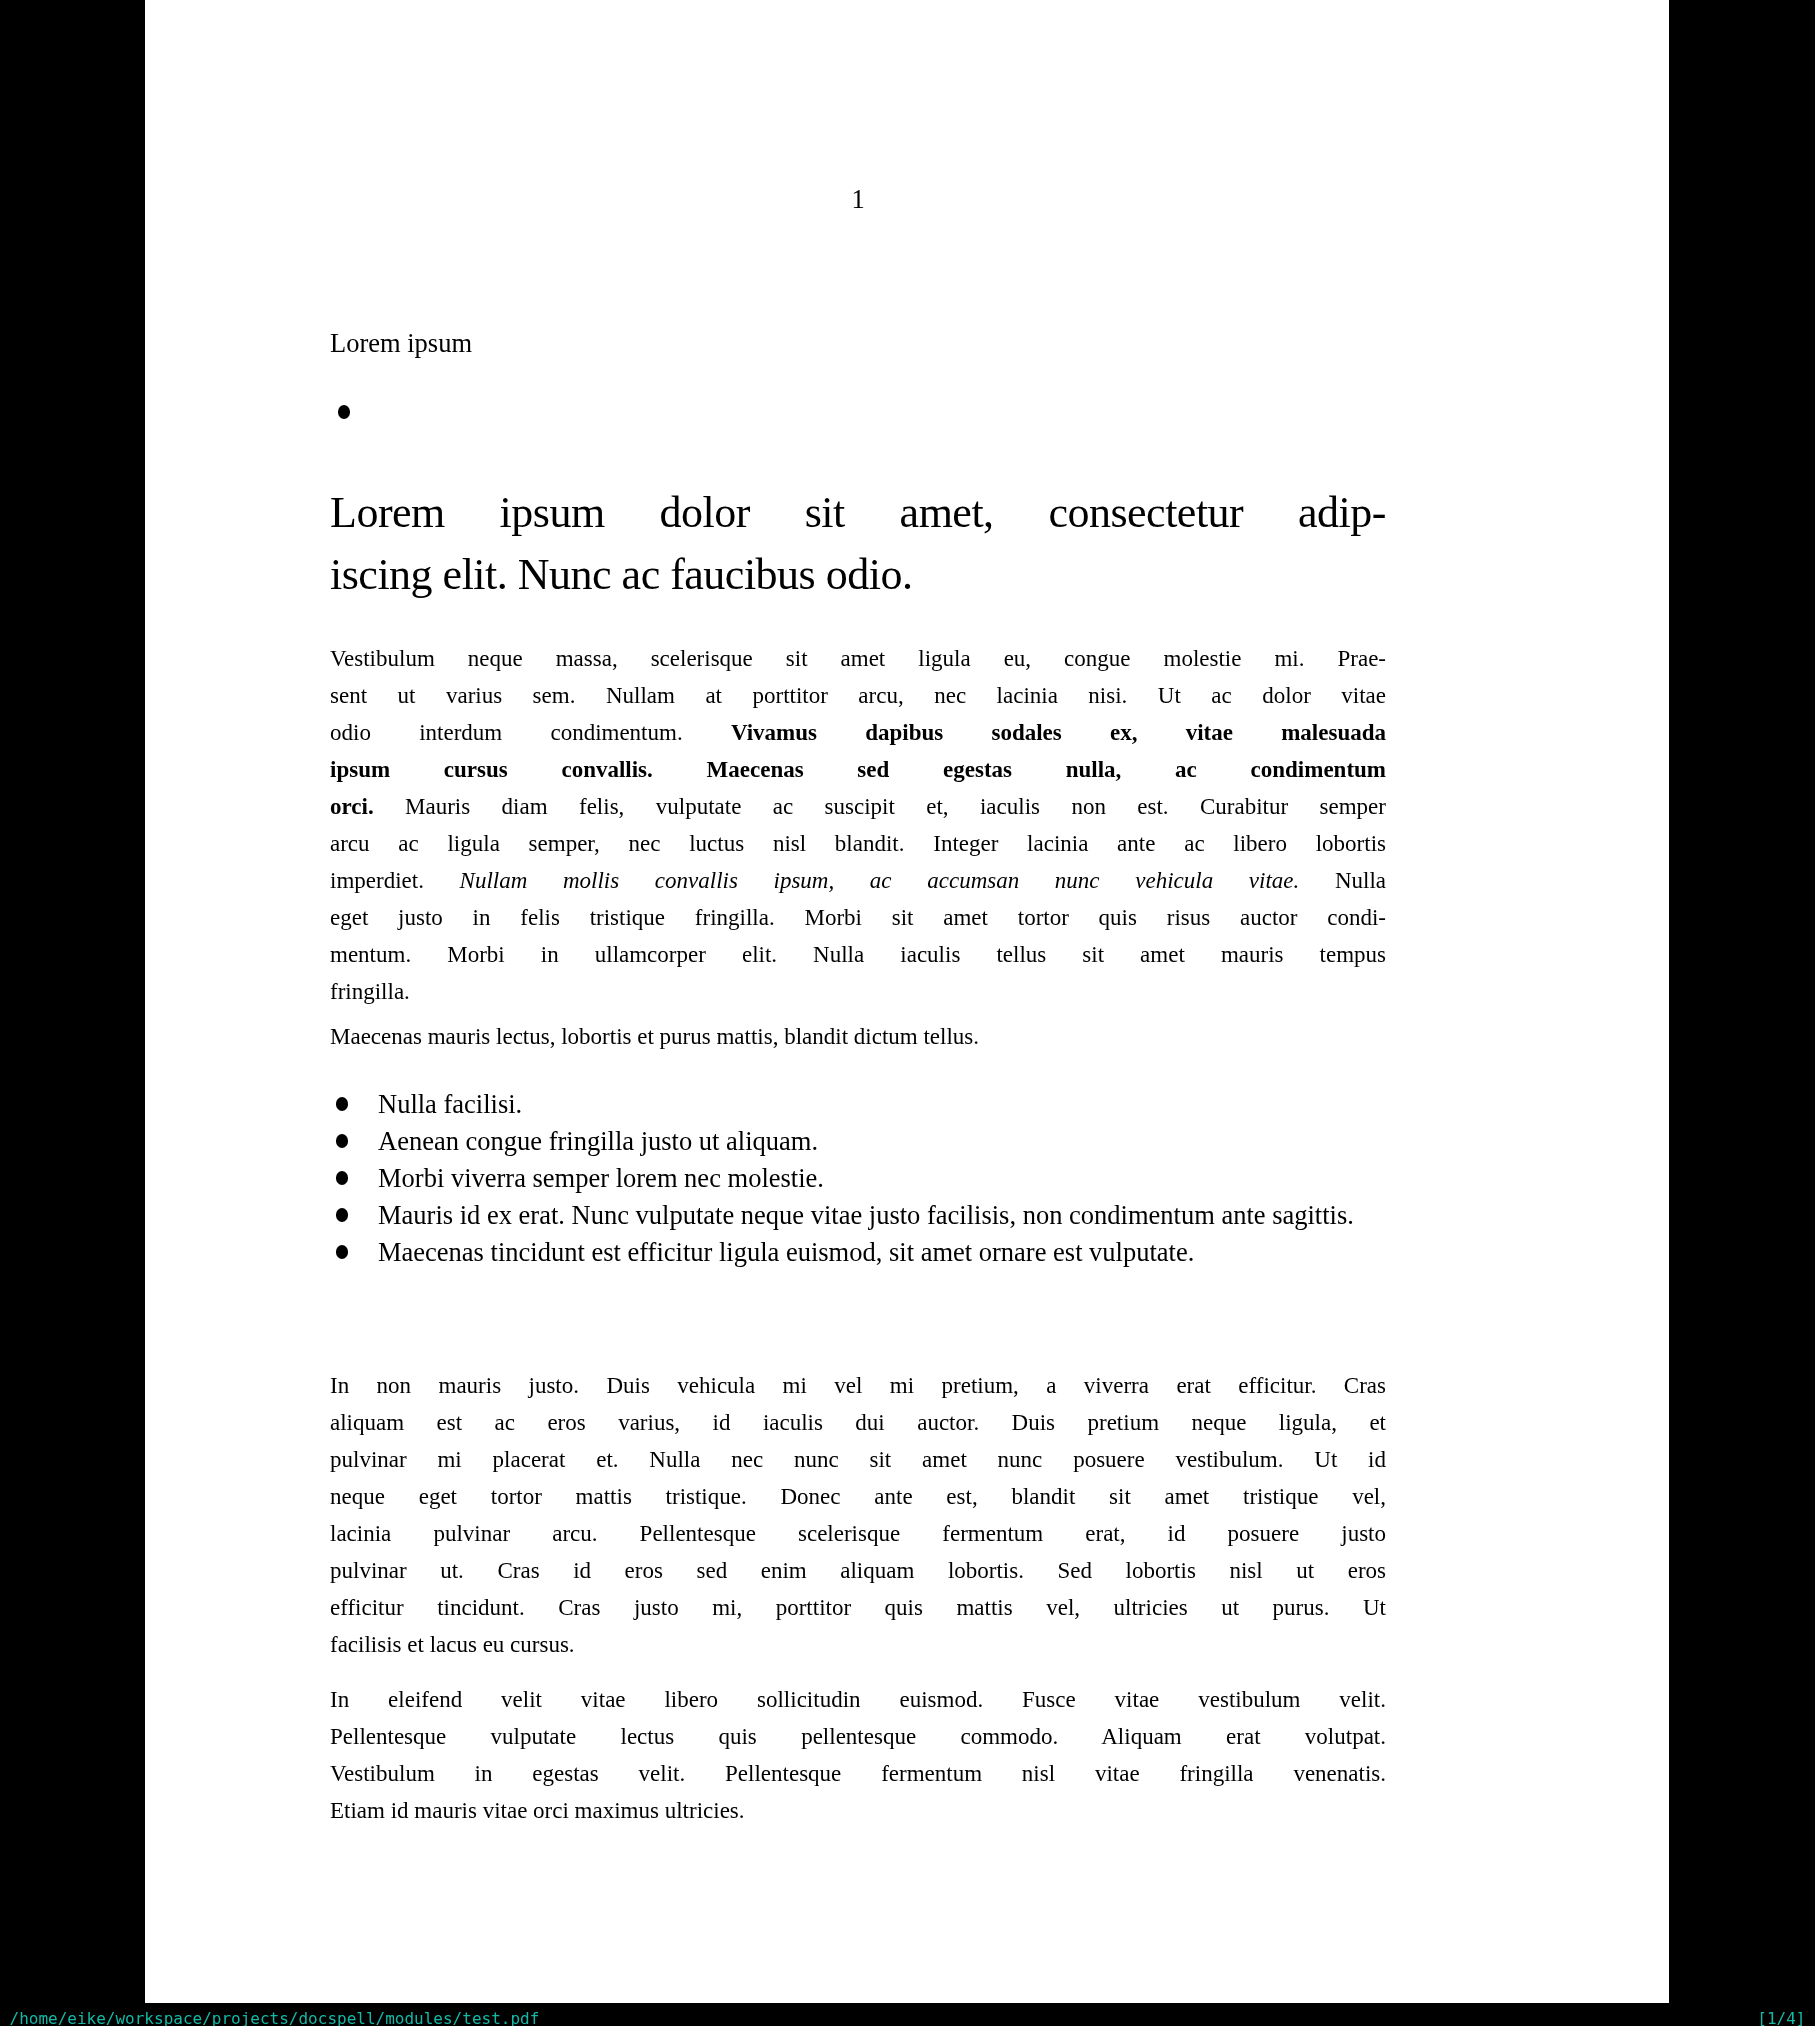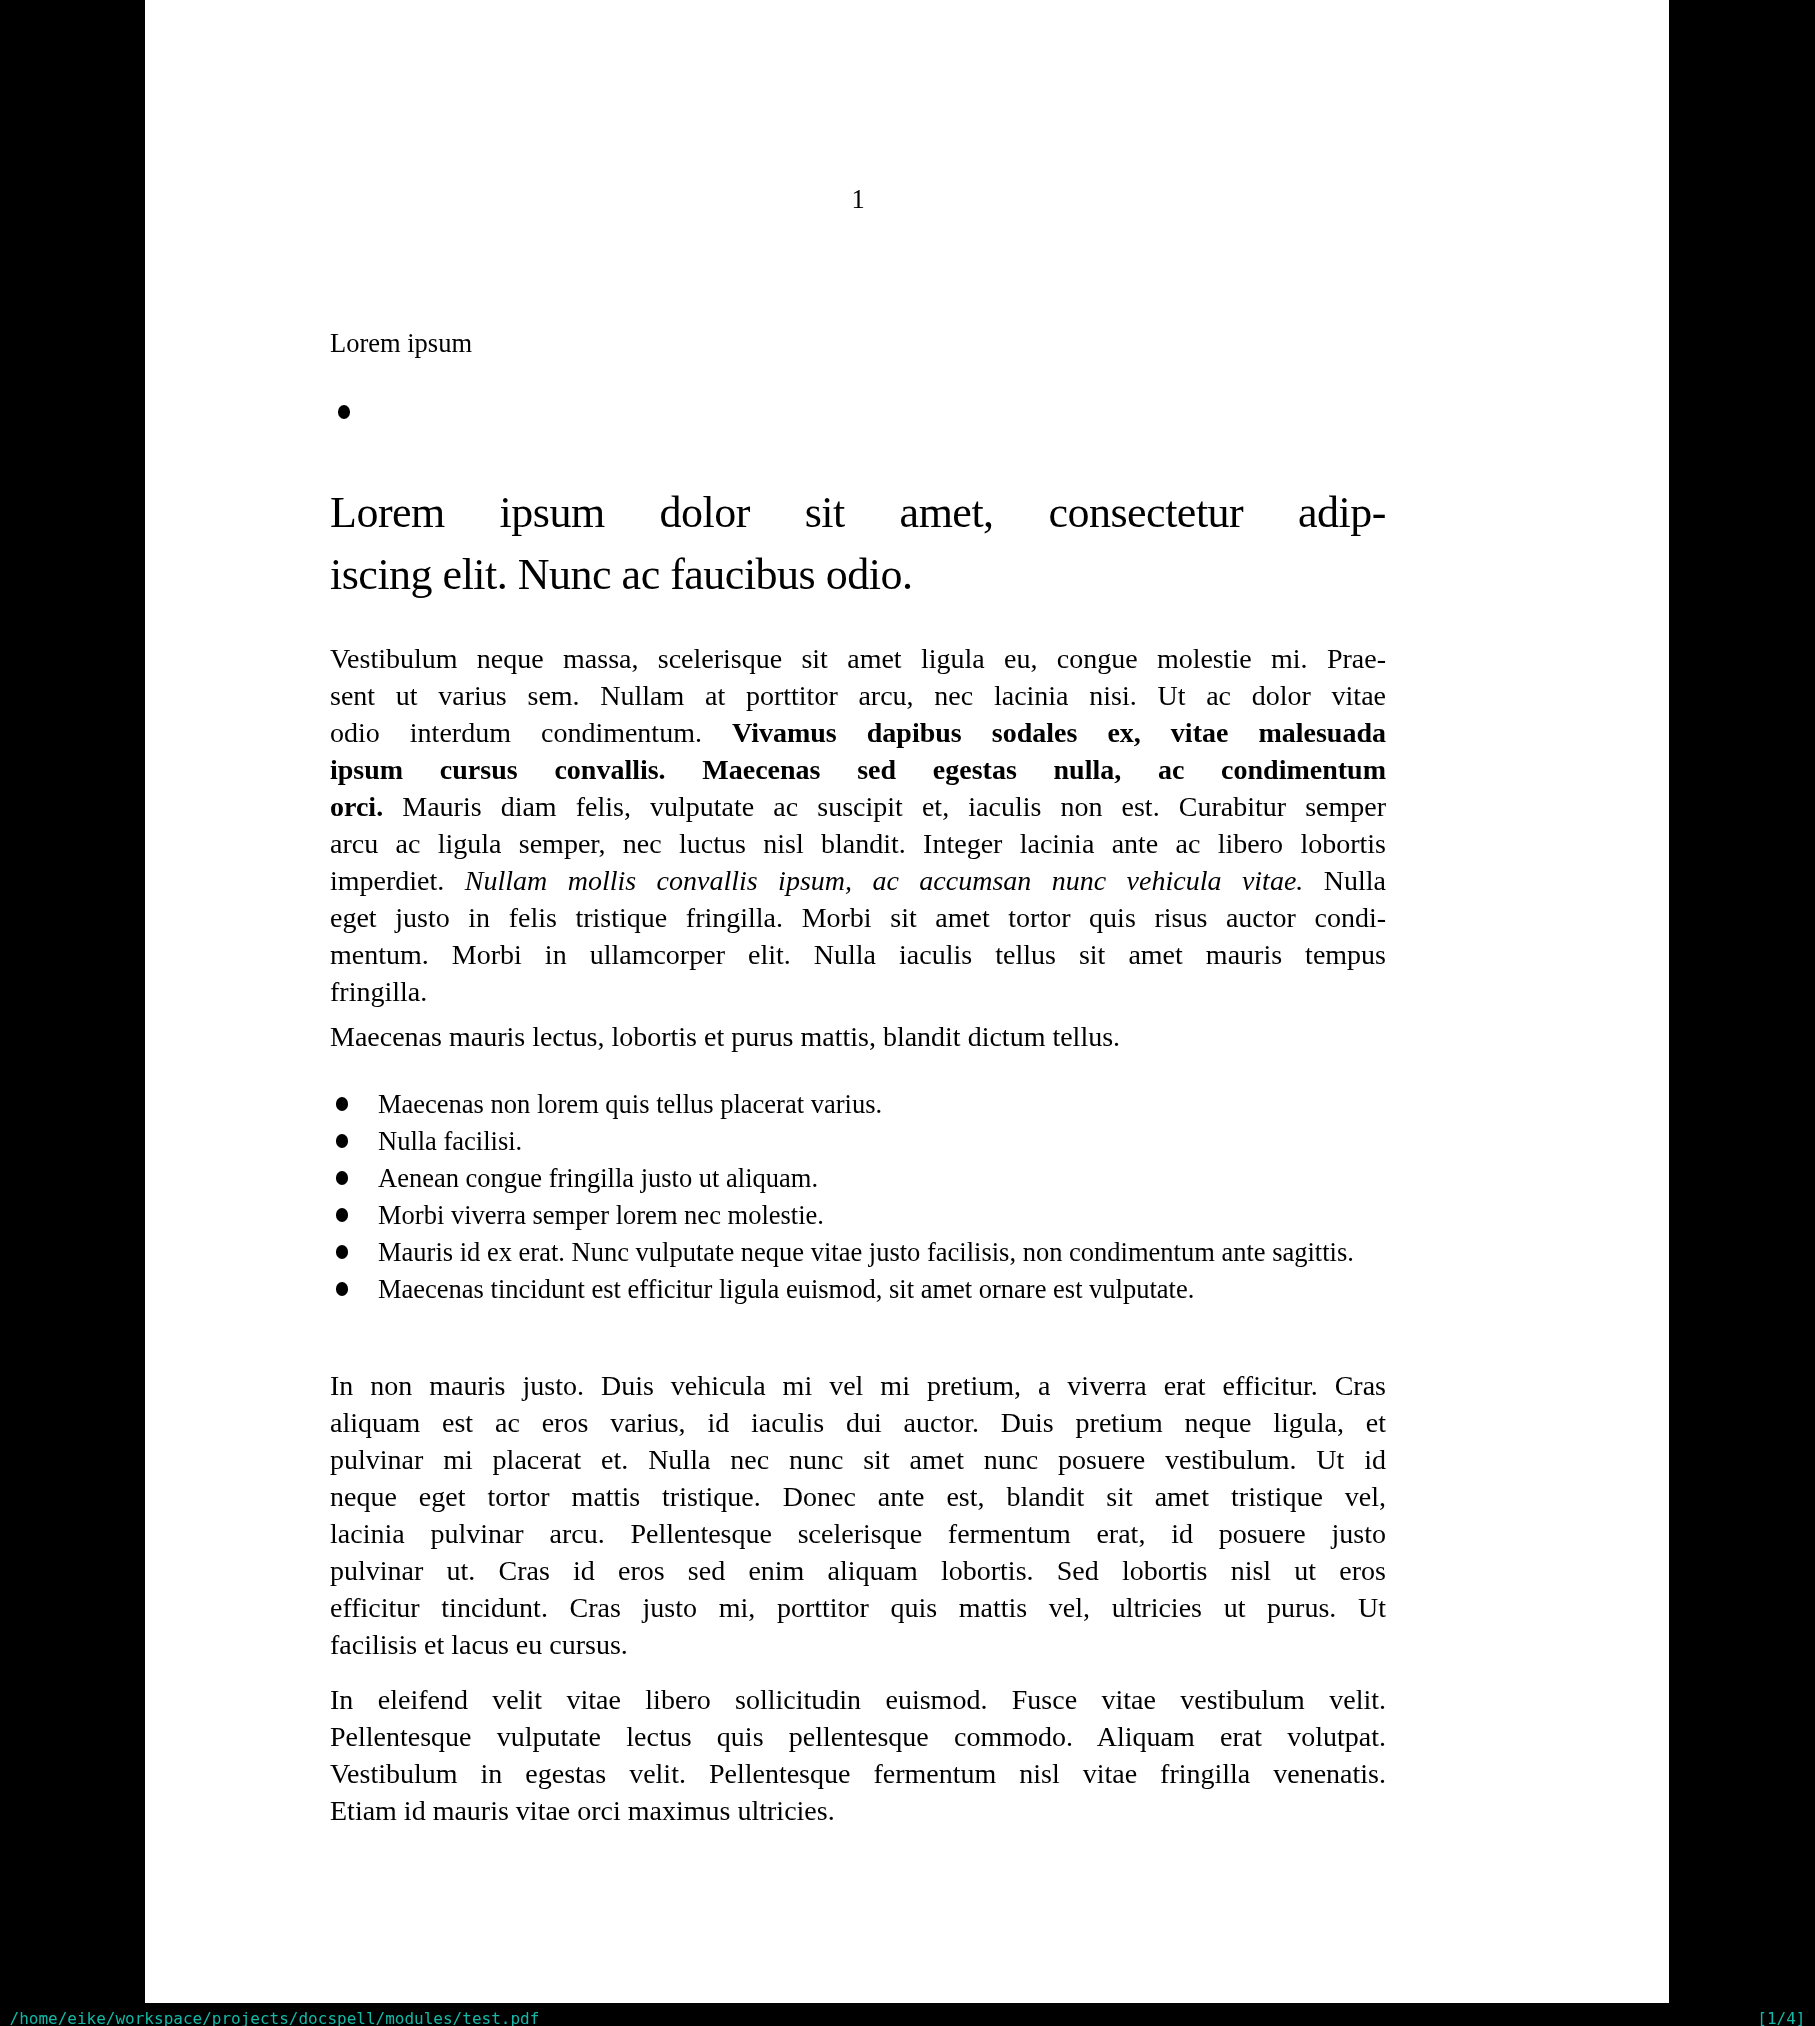--- a/index.html
+++ b/index.html
@@ -8,21 +8,21 @@
   .pdf-page{position:absolute;left:145px;top:0;width:1524px;height:2003px;background:#ffffff;}
   .block{position:absolute;left:185px;width:1056px;color:#000;}
   .page-number{top:181px;text-align:center;font-size:26.5px;line-height:37px;}
   .intro-text{top:325px;font-size:26.5px;line-height:37px;}
   .intro-bullet{top:395px;height:37px;}
   .bullet-icon{display:inline-block;width:12.3px;height:14px;border-radius:50%;background:#000;
                vertical-align:middle;margin-top:10.4px;margin-left:7.6px;}
   .section-heading{top:482px;font-size:44px;line-height:62px;letter-spacing:-0.5px;font-weight:normal;margin:0;}
   .heading-line{text-align:justify;text-align-last:justify;}
   .heading-line.final{text-align-last:left;}
-  .para{font-size:28px;line-height:37px;}
+  .para{font-size:23px;line-height:37px;}
   #para-0{top:640px;}
   #para-1{top:1018px;}
   #para-2{top:1367px;}
   #para-3{top:1681px;}
   .line{text-align:justify;text-align-last:justify;}
   .line.final{text-align-last:left;}
   .bold{font-weight:bold;}
   .italic{font-style:italic;}
   ul.bullet-list{top:1086px;list-style:none;margin:0;padding:0;font-size:26.5px;line-height:37px;}
   ul.bullet-list li{position:relative;padding-left:48px;text-align:justify;}
@@ -63,21 +63,20 @@
         <div class="line"><span>eget justo in felis tristique fringilla. Morbi sit amet tortor quis risus auctor condi-</span></div>
         <div class="line"><span>mentum. Morbi in ullamcorper elit. Nulla iaculis tellus sit amet mauris tempus</span></div>
         <div class="line final"><span>fringilla.</span></div>
       </div>
 
     <div class="block para" id="para-1">
         <div class="line final"><span>Maecenas mauris lectus, lobortis et purus mattis, blandit dictum tellus.</span></div>
       </div>
 
     <ul class="block bullet-list">
-        <li><span class="bullet-icon"></span>Maecenas non lorem quis tellus placerat varius.</li>
         <li><span class="bullet-icon"></span>Nulla facilisi.</li>
         <li><span class="bullet-icon"></span>Aenean congue fringilla justo ut aliquam.</li>
         <li><span class="bullet-icon"></span>Morbi viverra semper lorem nec molestie.</li>
         <li><span class="bullet-icon"></span>Mauris id ex erat. Nunc vulputate neque vitae justo facilisis, non condimentum ante sagittis.</li>
         <li><span class="bullet-icon"></span>Maecenas tincidunt est efficitur ligula euismod, sit amet ornare est vulputate.</li>
       </ul>
 
     <div class="block para" id="para-2">
         <div class="line"><span>In non mauris justo. Duis vehicula mi vel mi pretium, a viverra erat efficitur. Cras</span></div>
         <div class="line"><span>aliquam est ac eros varius, id iaculis dui auctor. Duis pretium neque ligula, et</span></div>

